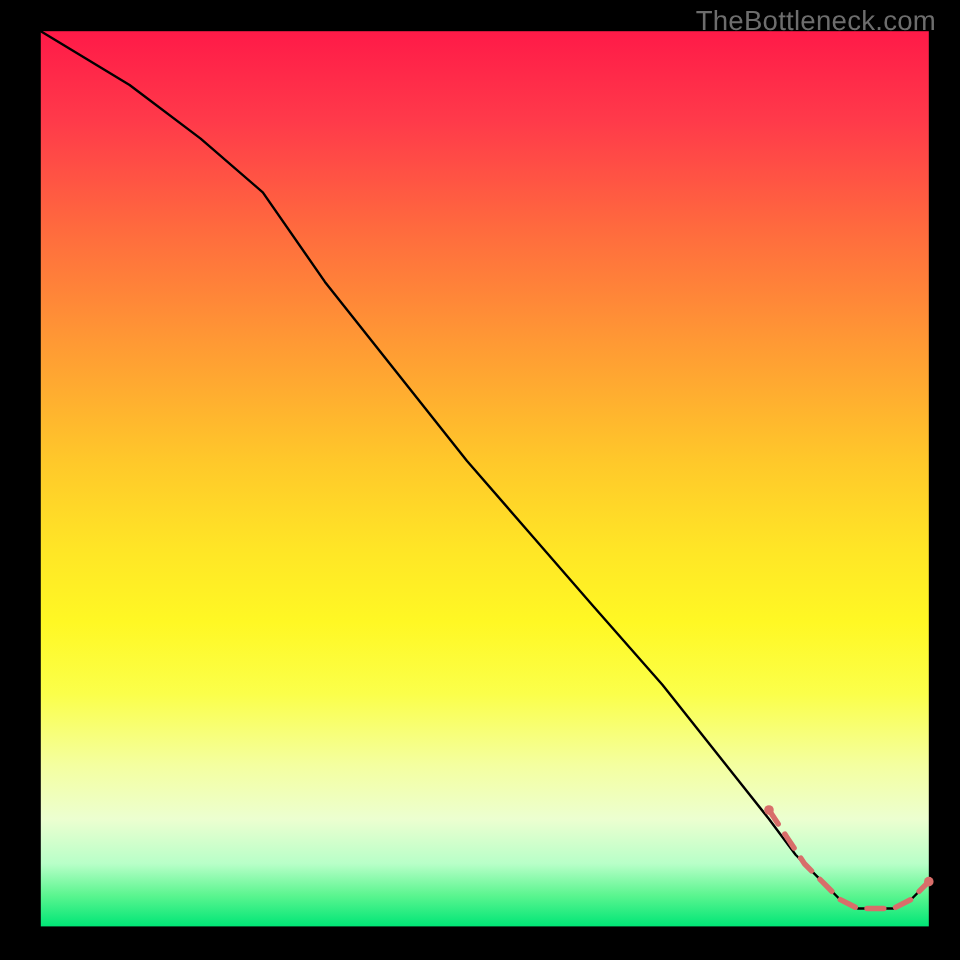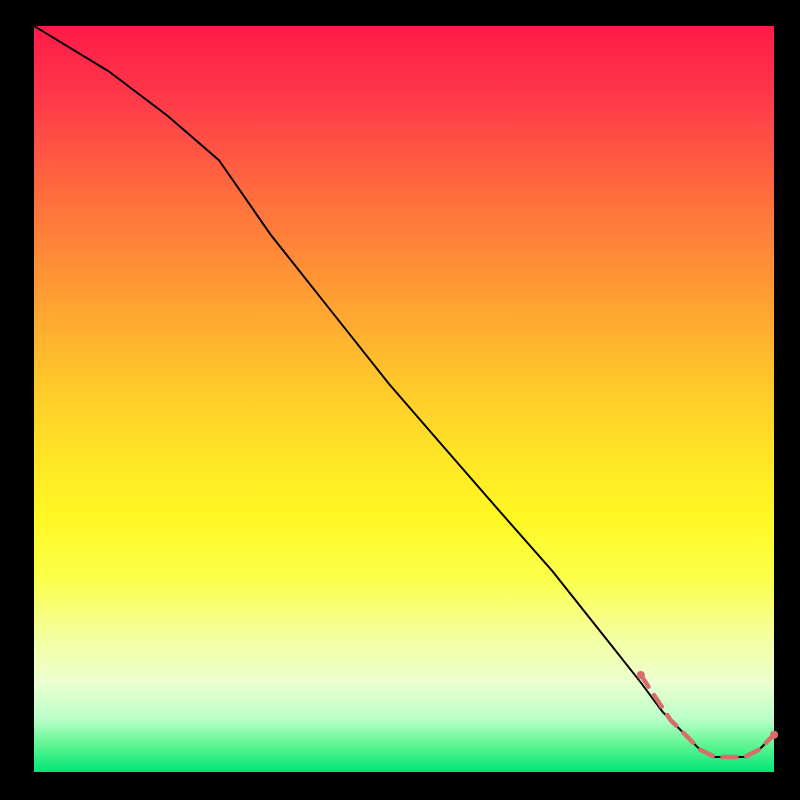--- a/index.html
+++ b/index.html
@@ -74,20 +74,21 @@
     stroke-dasharray: 14 10;
   }
   .dot {
     fill: #d86e6a;
   }
 </style>
 </head>
 <body>
 
 <div class="frame">
+  <div class="watermark">TheBottleneck.com</div>
 
   <div class="plot-area">
     <svg class="overlay" viewBox="0 0 740 746" preserveAspectRatio="none">
       <path class="curve" d="M0.0 0.0 L74.0 44.8 L133.2 89.5 L185.0 134.3 L236.8 208.9 L296.0 283.5 L355.2 358.1 L407.0 417.8 L458.8 477.4 L518.0 544.6 L577.2 619.2 L606.8 656.5 L629.0 686.3 L651.2 708.7 L666.0 723.6 L680.8 731.1 L695.6 731.1 L710.4 731.1 L725.2 723.6 L740.0 708.7"></path>
       <path class="tick-path" d="M606.8 649.0 L621.6 671.4 L636.4 693.8 L651.2 708.7 L666.0 723.6 L680.8 731.1 L695.6 731.1 L710.4 731.1 L725.2 723.6 L740.0 708.7"></path>
       <g id="dots-group">
           <circle class="dot" r="4" cx="606.8" cy="649.0"></circle>
           <circle class="dot" r="4" cx="740.0" cy="708.7"></circle>
         </g>
     </svg>

